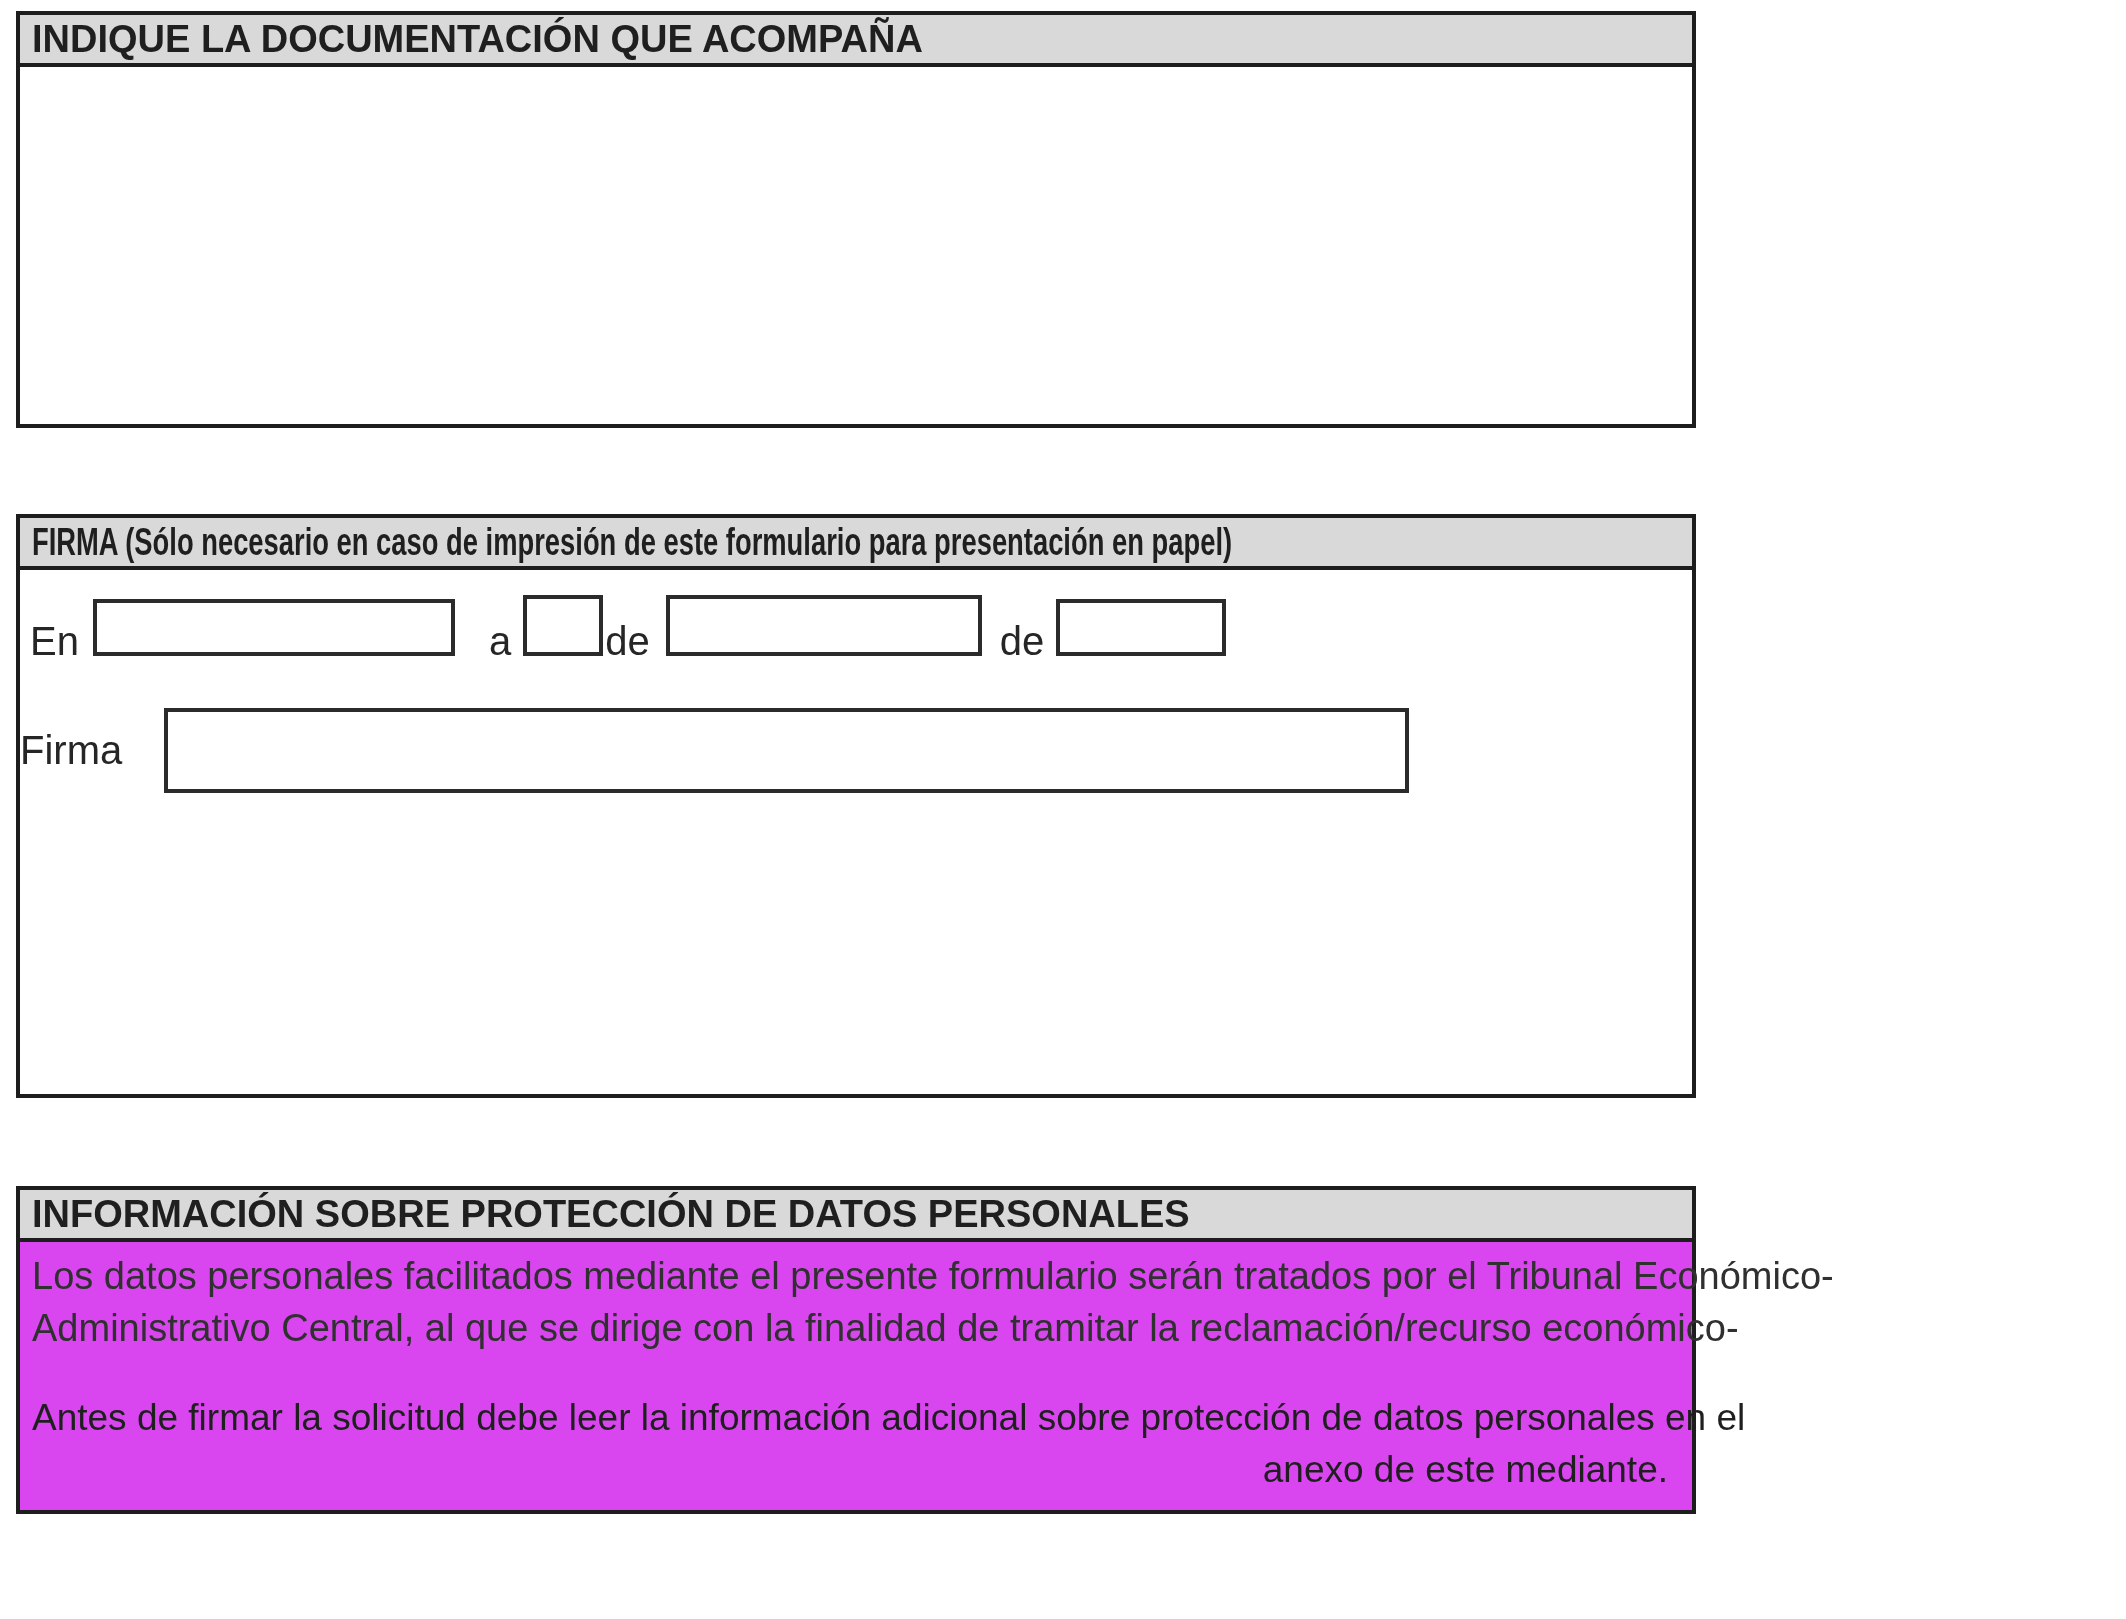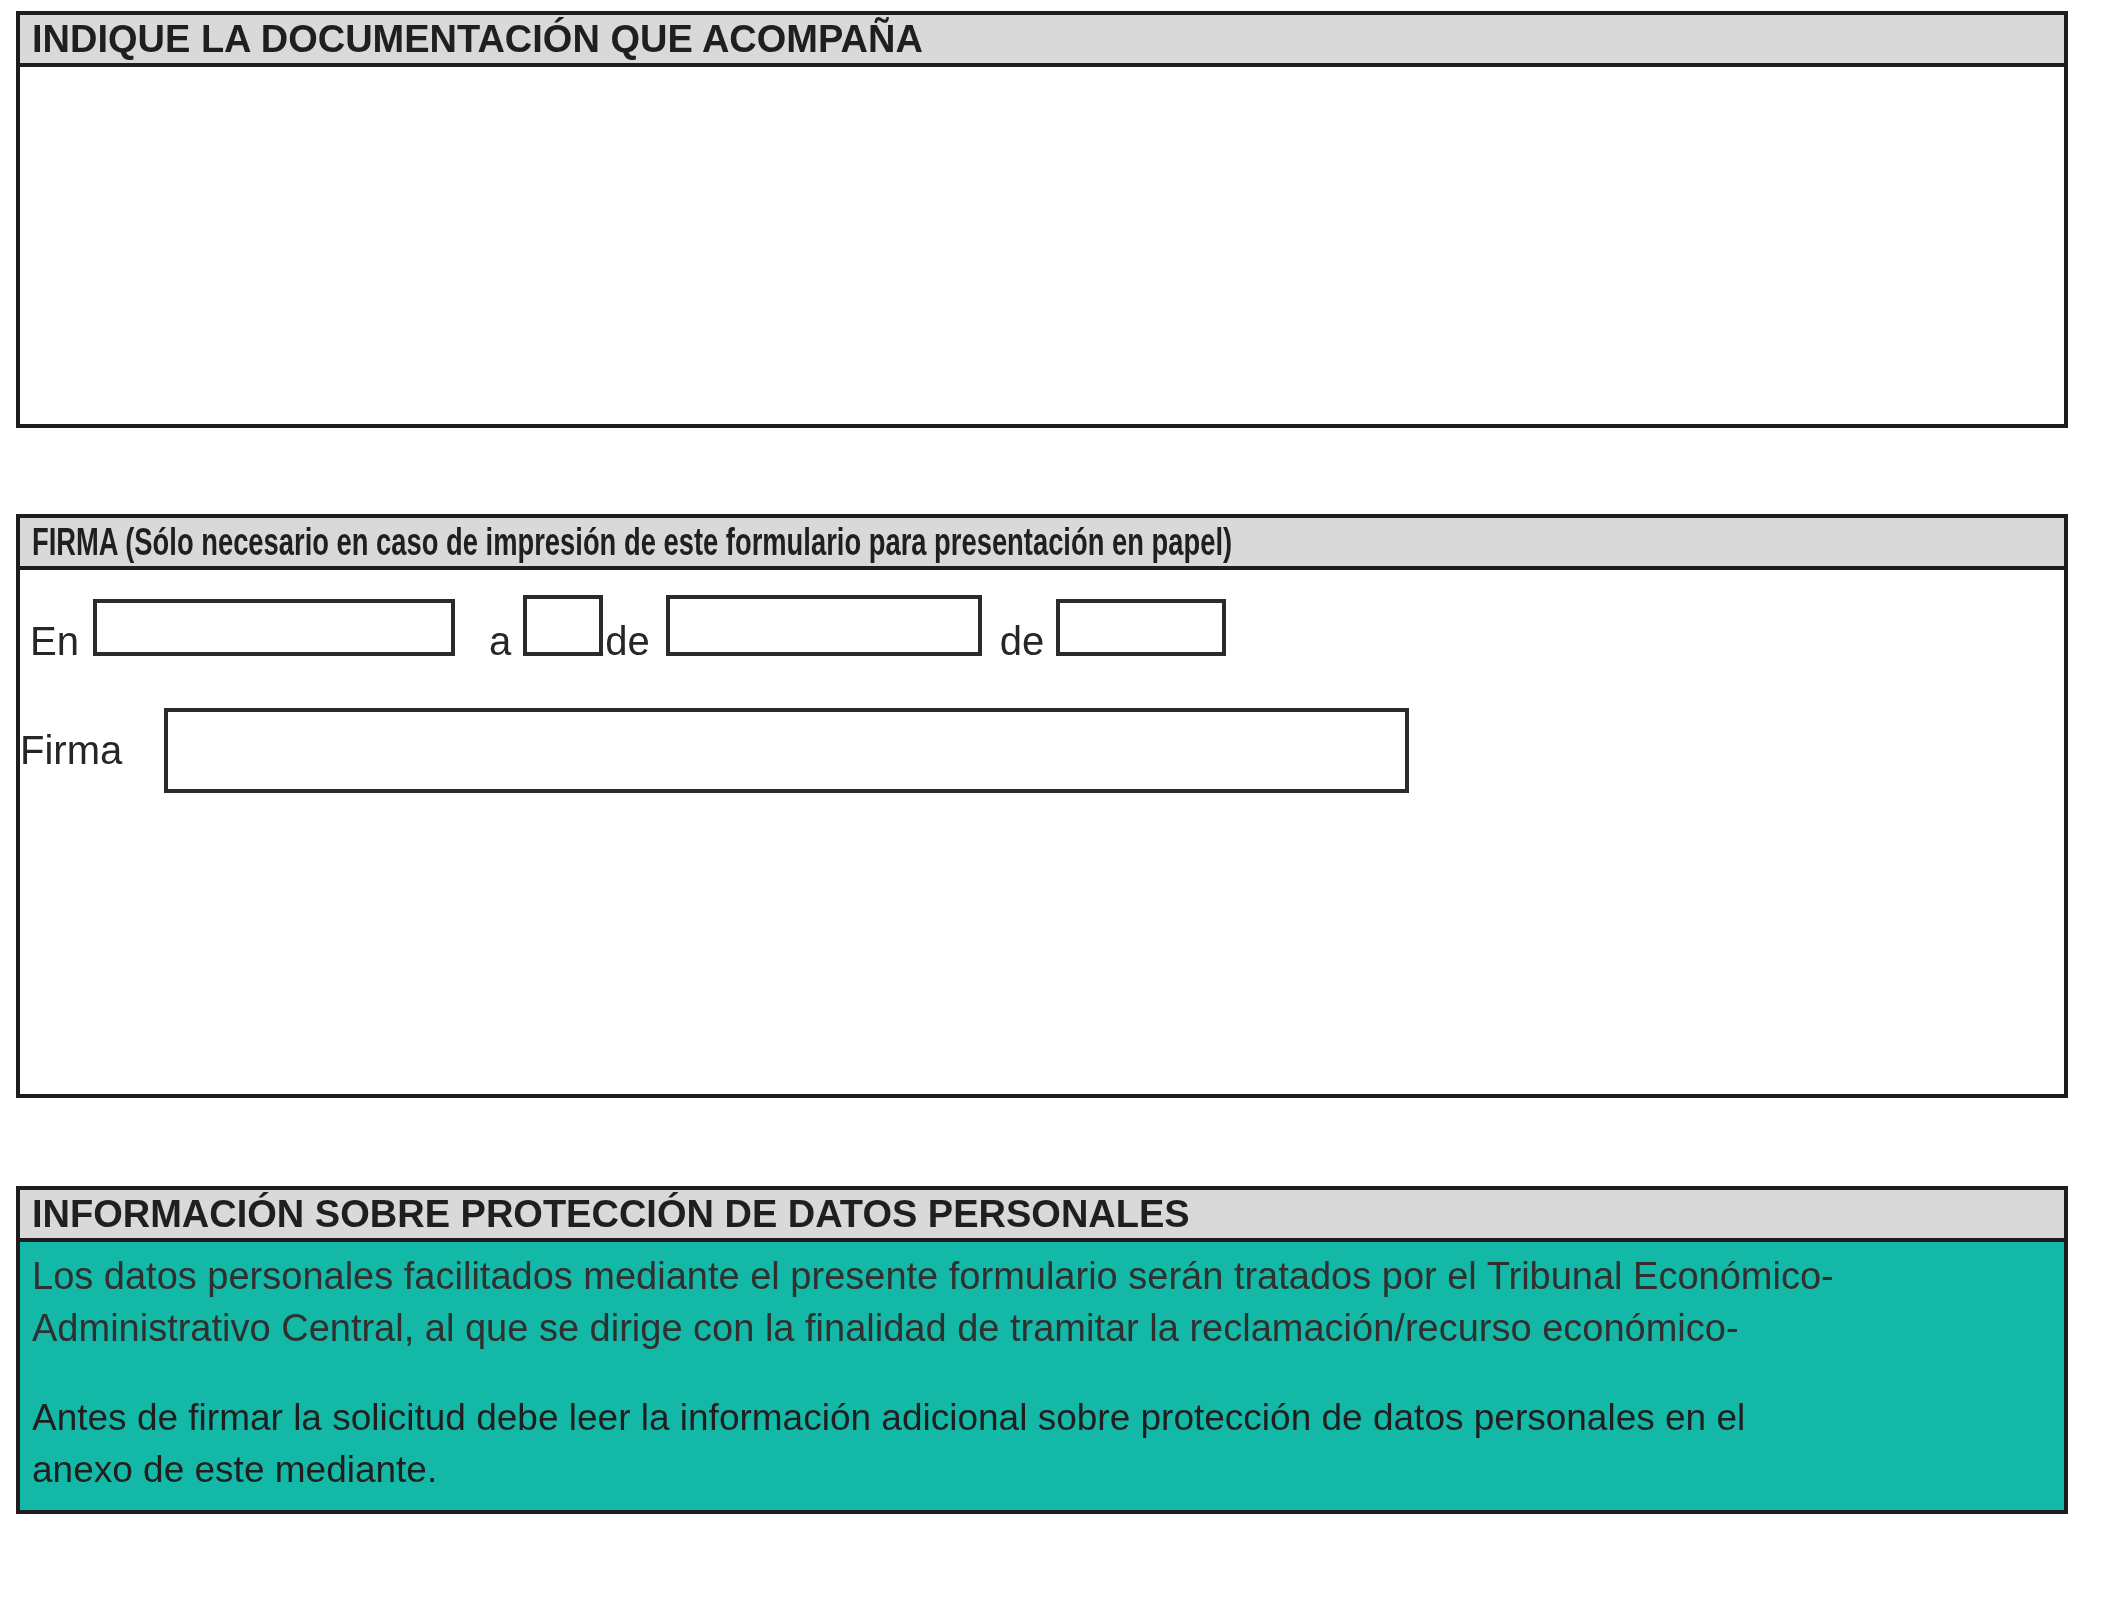--- a/index.html
+++ b/index.html
@@ -4,23 +4,23 @@
 <style>
   * { margin:0; padding:0; box-sizing:border-box; }
   html,body { width:2126px; height:1619px; background:#ffffff; }
   body {
     font-family:"Liberation Sans", sans-serif;
     color:#303030;
     padding:11px 14px 0 16px;
     overflow:hidden;
   }
   .section {
-    width:2052px;
+    width:1680px;
     border:4px solid #1d1d1d;
-    background:#14b8a6;
+    background:#d946ef;
   }
   .section-header {
     height:52px;
     background:#d9d9d9;
     border-bottom:4px solid #1d1d1d;
     display:flex;
     align-items:center;
     padding-left:12px;
     overflow:hidden;
   }
@@ -64,21 +64,21 @@
 
   .firma-row {
     display:flex;
     align-items:center;
     margin-top:52px;
     font-size:40px;
     color:#262626;
   }
   .box-signature { width:1245px; height:85px; margin-left:42px; }
 
-  .privacy-body { padding:8px 0 14px 12px; }
+  .privacy-body { padding:8px 24px 14px 12px;text-align:right; }
   .privacy-line {
     font-size:38px;
     line-height:52px;
     color:#303030;
     white-space:nowrap;
   }
   .notice-spacer { height:38px; }
   .notice-line {
     font-size:37px;
     line-height:52px;

